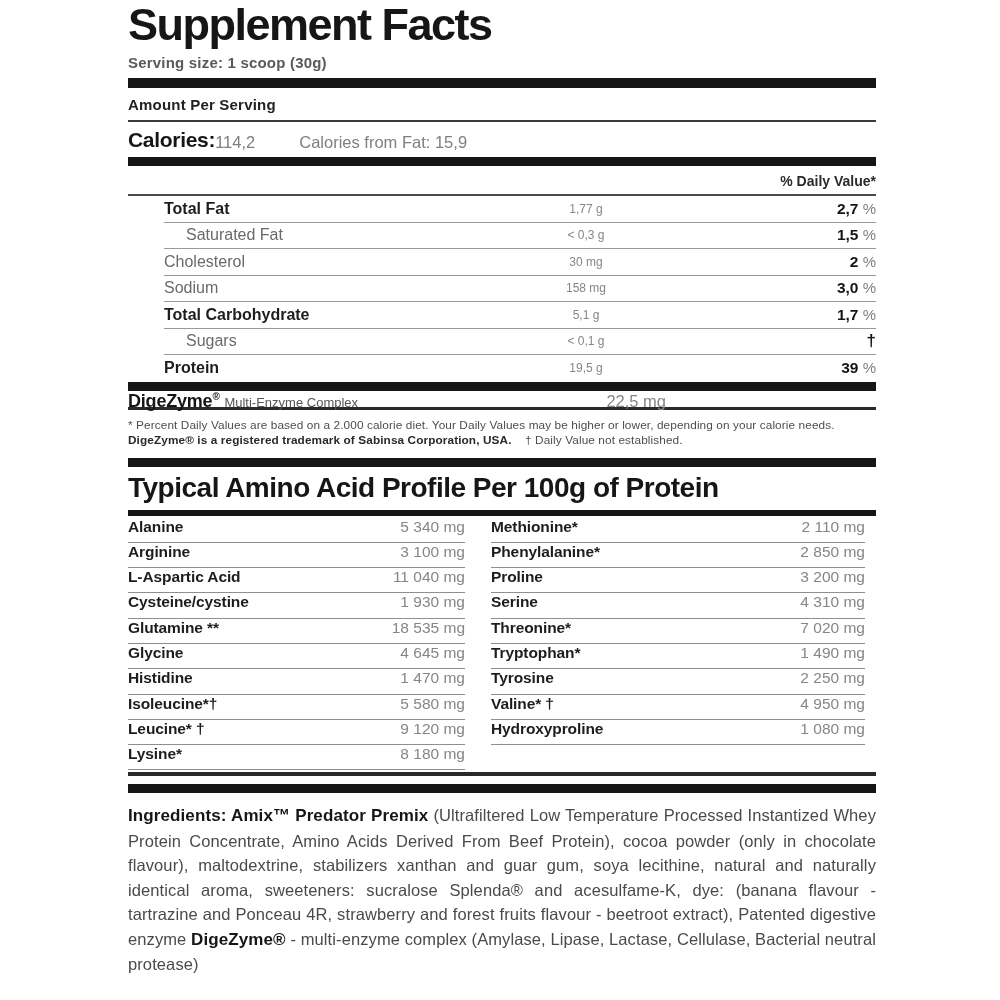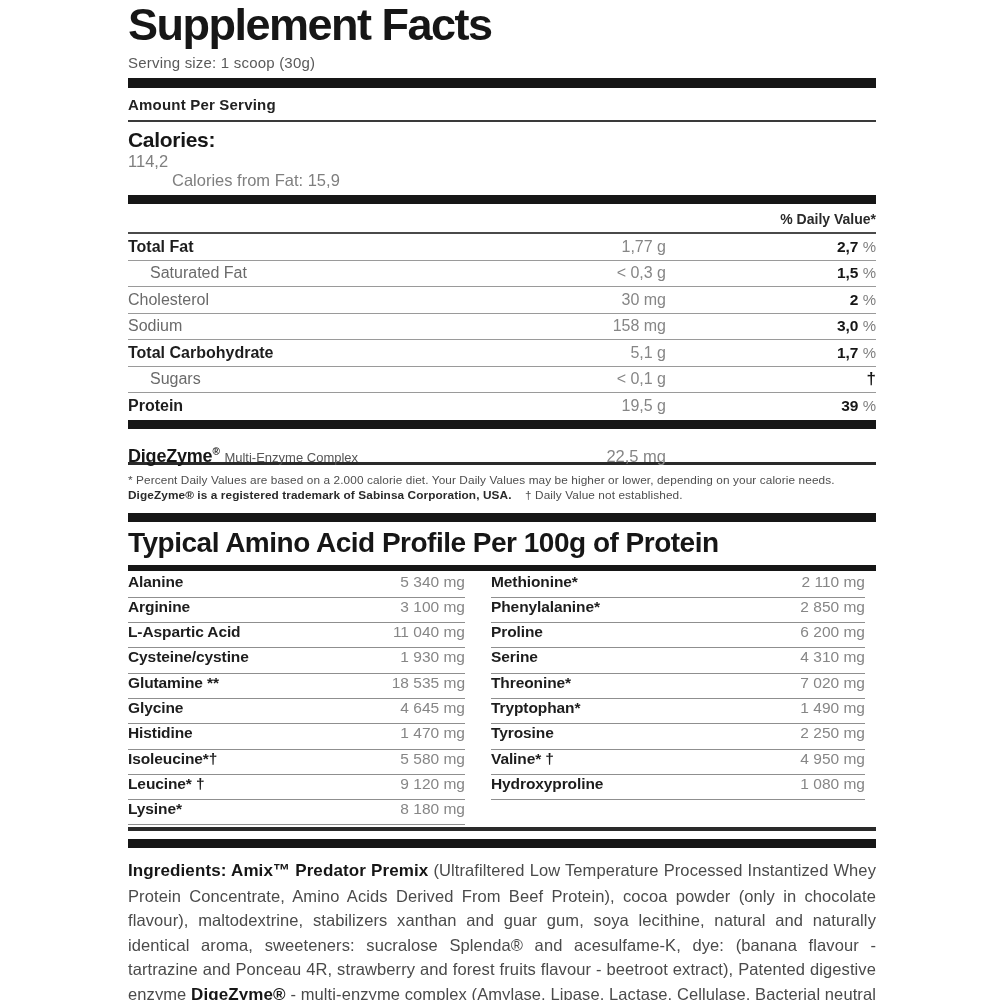--- a/index.html
+++ b/index.html
@@ -1,48 +1,48 @@
 <!DOCTYPE html>
 <html><head>
 <meta charset="utf-8">
 <style>
   html,body{margin:0;padding:0;background:#fff;}
   body{width:1000px;height:1000px;position:relative;font-family:"Liberation Sans","DejaVu Sans",sans-serif;color:#2e2e2e;-webkit-font-smoothing:antialiased;}
   .label{position:absolute;left:128px;top:2px;width:748px;filter:blur(.25px);}
 
   
   .title{font-size:45px;font-weight:900;letter-spacing:-1.5px;color:#161616;line-height:46px;margin:0;}
-  .serving{font-size:15px;color:#5a5a5a;margin-top:6px;letter-spacing:.2px;}
+  .serving{font-size:15px;color:#5a5a5a;margin-top:6px;letter-spacing:.2px;font-weight:bold;}
   .bar{background:#161616;}
   .bar-thick{height:10px;margin-top:7px;}
   .aps{font-size:15px;font-weight:bold;color:#222;padding:8px 0 7px 0;letter-spacing:.2px;}
   .bar-thin{height:2px;background:#3a3a3a;}
-  .cal-row{padding:6px 0 5px 0;display:flex;align-items:flex-start;flex-direction:column;}
+  .cal-row{padding:6px 0 5px 0;display:flex;align-items:flex-end;}
   .cal-label{font-size:21px;font-weight:800;color:#161616;letter-spacing:-.3px;}
   .cal-val{font-size:16.5px;color:#7f7f7f;}
   .cal-fat{font-size:16.5px;color:#7f7f7f;margin-left:44px;}
   .bar-thick2{height:9px;}
 
   
   .dv-header{font-size:14px;font-weight:bold;color:#2a2a2a;text-align:right;padding:7px 0 5px 0;}
   .hairline{height:2px;background:#4a4a4a;}
 
   
-  .n-row{display:grid;grid-template-columns:1fr 160px 210px;align-items:center;height:25.5px;border-bottom:1.5px solid #9a9a9a;}
+  .n-row{display:grid;grid-template-columns:1fr 160px 210px;align-items:center;height:25.5px;border-bottom:1.5px solid #9a9a9a;margin-left:36px;}
   .n-row.last{border-bottom:none;}
   .n-name{font-size:16px;color:#6a6a6a;}
   .n-name.b{font-weight:bold;color:#1d1d1d;}
   .n-row.indent .n-name{padding-left:22px;}
-  .n-amt{font-size:16px;color:#868686;text-align:right;}
+  .n-amt{font-size:12px;color:#868686;text-align:center;}
   .n-dv{font-size:15px;text-align:right;}
   .n-dv b{color:#161616;font-size:15.5px;}
   .n-dv .pct{color:#7f7f7f;font-weight:normal;white-space:pre;}
   .n-dv .dag{font-size:17px;}
   .bar-protein{height:9px;margin-top:1px;}
-  .enzyme-row{display:grid;grid-template-columns:1fr 160px 210px;align-items:center;height:16px;margin-top:17px;}
+  .enzyme-row{display:grid;grid-template-columns:1fr 160px 210px;align-items:center;height:16px;}
   .e-name{font-size:18px;font-weight:800;color:#161616;letter-spacing:-.2px;}
   .e-name sup{font-size:10px;}
   .e-desc{font-size:13px;font-weight:normal;color:#555;letter-spacing:0;}
   .e-amt{font-size:16.5px;color:#868686;text-align:right;}
   .line-enzyme{height:3px;background:#2a2a2a;}
 
   
   .footnotes{padding:8px 0 10px 0;font-size:11.8px;color:#4e4e4e;line-height:15px;letter-spacing:.1px;}
   .footnotes .b{font-weight:bold;color:#2a2a2a;}
   .fn-gap{white-space:pre;}
@@ -190,21 +190,21 @@
         <div class="a-row">
           <span class="a-name">Methionine*</span>
           <span class="a-val">2 110 mg</span>
         </div>
         <div class="a-row">
           <span class="a-name">Phenylalanine*</span>
           <span class="a-val">2 850 mg</span>
         </div>
         <div class="a-row">
           <span class="a-name">Proline</span>
-          <span class="a-val">6 200 mg</span>
+          <span class="a-val">3 200 mg</span>
         </div>
         <div class="a-row">
           <span class="a-name">Serine</span>
           <span class="a-val">4 310 mg</span>
         </div>
         <div class="a-row">
           <span class="a-name">Threonine*</span>
           <span class="a-val">7 020 mg</span>
         </div>
         <div class="a-row">

